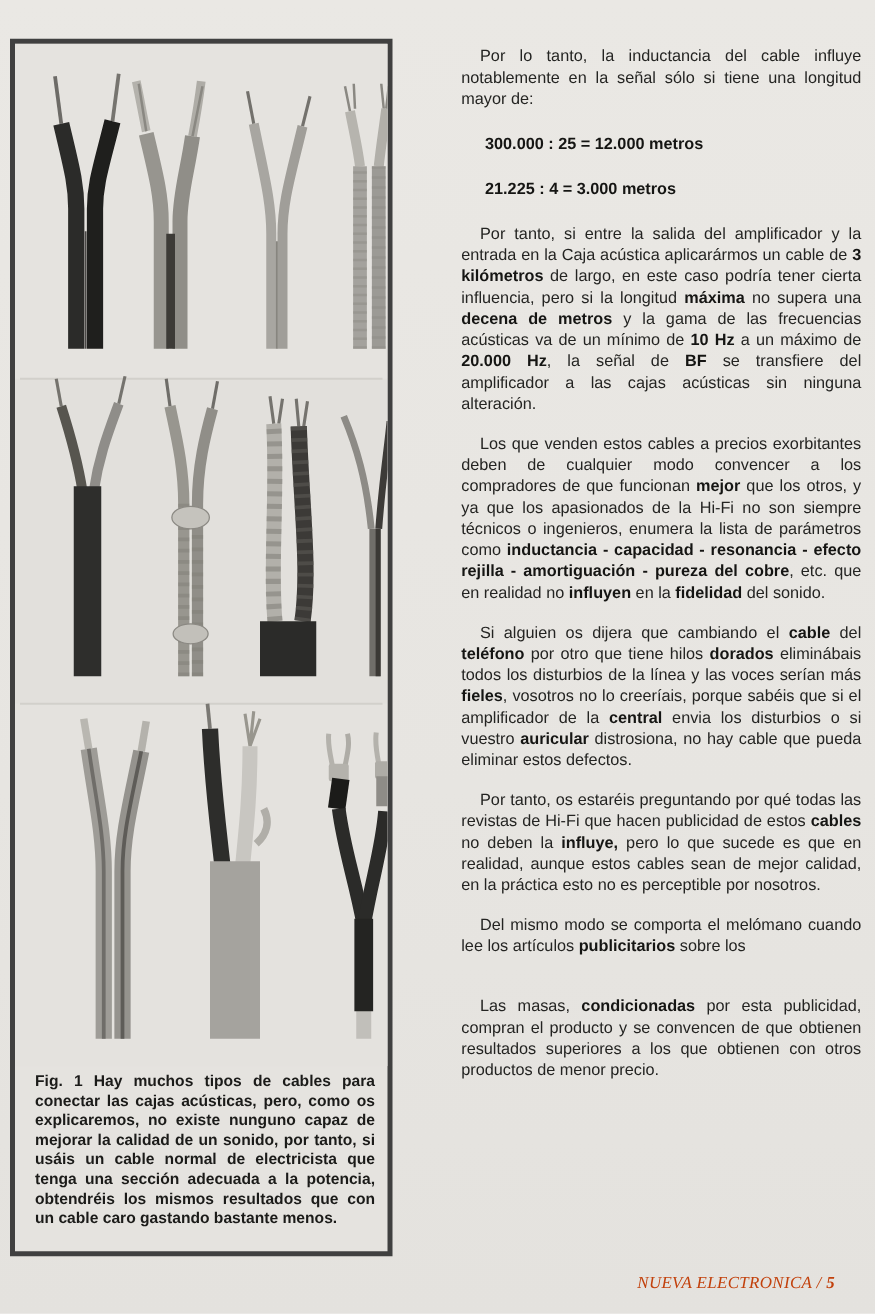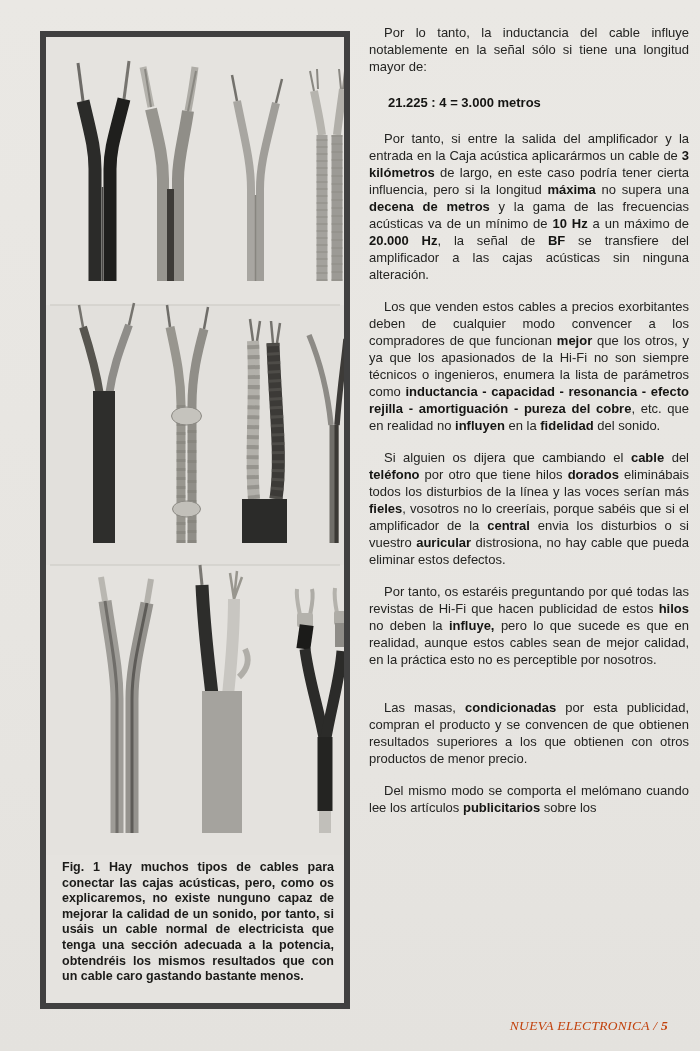--- a/index.html
+++ b/index.html
@@ -5,35 +5,35 @@
   html, body { margin: 0; padding: 0; }
   body {
     width: 700px; height: 1051px;
     background: linear-gradient(180deg, #eae8e4 0%, #e7e5e1 60%, #e4e2de 100%);
     font-family: "Liberation Sans", sans-serif;
     color: #242422;
     position: relative;
     overflow: hidden;
   }
   .figure-box {
-    position: absolute; left: 40px; top: 31px;
+    position: absolute; left: 8px; top: 31px;
     width: 298px; height: 966px;
-    border: 6px solid #404040;
+    border: 4px solid #404040;
     background: #e5e3df;
     box-sizing: content-box;
   }
   svg.photo { display: block; width: 298px; height: 818px; }
   .caption {
     padding: 5px 10px 0 16px;
     font-size: 12.5px; font-weight: bold;
     line-height: 15.6px; text-align: justify;
     color: #1b1b19;
   }
   .article {
-    position: absolute; left: 369px; top: 24px; width: 320px;
+    position: absolute; left: 369px; top: 36px; width: 320px;
   }
   .article p { margin: 0 0 15px 0; font-size: 13px; line-height: 17px; }
   .article p.body { text-align: justify; text-indent: 15px; }
   .article p.formula { margin: 19px 0 19px 19px; font-weight: bold; }
   .article p b { color: #151513; }
   .article p.sp-wide { margin-top: 31px; }
   .article p.sp-med { margin-top: 9px; }
   .footer {
     position: absolute; top: 1018px; right: 32px;
     font-family: "Liberation Serif", serif; font-style: italic;
@@ -149,24 +149,25 @@
       <path d="M279,706 C286,666 294,642 296,614" stroke="#2b2b29" stroke-width="11"></path>
       <rect x="273" y="770" width="12" height="26" fill="#c1bfba"></rect>
       <path d="M279,774 L279,700" stroke="#242422" stroke-width="15"></path>
     </g>
   </svg>
   <div class="caption">Fig. 1 Hay muchos tipos de cables para conectar las cajas acústicas, pero, como os explicaremos, no existe nunguno capaz de mejorar la calidad de un sonido, por tanto, si usáis un cable normal de electricista que tenga una sección adecuada a la potencia, obtendréis los mismos resultados que con un cable caro gastando bastante menos.</div>
 </div>
 
 <div class="article">
     <p class="body"><span>Por lo tanto, la inductancia del cable influye notablemente en la señal sólo si tiene una longitud mayor de:</span></p>
+    <p class="formula"><b>300.000 : 25 = 12.000 metros</b></p>
     <p class="formula"><b>21.225 : 4 = 3.000 metros</b></p>
     <p class="body"><span>Por tanto, si entre la salida del amplificador y la entrada en la Caja acústica aplicarármos un cable de </span><b>3 kilómetros</b><span> de largo, en este caso podría tener cierta influencia, pero si la longitud </span><b>máxima</b><span> no supera una </span><b>decena de metros</b><span> y la gama de las frecuencias acústicas va de un mínimo de </span><b>10 Hz</b><span> a un máximo de </span><b>20.000 Hz</b><span>, la señal de </span><b>BF</b><span> se transfiere del amplificador a las cajas acústicas sin ninguna alteración.</span></p>
     <p class="body"><span>Los que venden estos cables a precios exorbitantes deben de cualquier modo convencer a los compradores de que funcionan </span><b>mejor</b><span> que los otros, y ya que los apasionados de la Hi-Fi no son siempre técnicos o ingenieros, enumera la lista de parámetros como </span><b>inductancia - capacidad - resonancia - efecto rejilla - amortiguación - pureza del cobre</b><span>, etc. que en realidad no </span><b>influyen</b><span> en la </span><b>fidelidad</b><span> del sonido.</span></p>
     <p class="body"><span>Si alguien os dijera que cambiando el </span><b>cable</b><span> del </span><b>teléfono</b><span> por otro que tiene hilos </span><b>dorados</b><span> eliminábais todos los disturbios de la línea y las voces serían más </span><b>fieles</b><span>, vosotros no lo creeríais, porque sabéis que si el amplificador de la </span><b>central</b><span> envia los disturbios o si vuestro </span><b>auricular</b><span> distrosiona, no hay cable que pueda eliminar estos defectos.</span></p>
-    <p class="body"><span>Por tanto, os estaréis preguntando por qué todas las revistas de Hi-Fi que hacen publicidad de estos </span><b>hilos</b><span> no deben la </span><b>influye,</b><span> pero lo que sucede es que en realidad, aunque estos cables sean de mejor calidad, en la práctica esto no es perceptible por nosotros.</span></p>
+    <p class="body"><span>Por tanto, os estaréis preguntando por qué todas las revistas de Hi-Fi que hacen publicidad de estos </span><b>cables</b><span> no deben la </span><b>influye,</b><span> pero lo que sucede es que en realidad, aunque estos cables sean de mejor calidad, en la práctica esto no es perceptible por nosotros.</span></p>
+    <p class="body sp-med"><span>Del mismo modo se comporta el melómano cuando lee los artículos </span><b>publicitarios</b><span> sobre los</span></p>
     <p class="body sp-wide"><span>Las masas, </span><b>condicionadas</b><span> por esta publicidad, compran el producto y se convencen de que obtienen resultados superiores a los que obtienen con otros productos de menor precio.</span></p>
-    <p class="body sp-med"><span>Del mismo modo se comporta el melómano cuando lee los artículos </span><b>publicitarios</b><span> sobre los</span></p>
   </div>
 
 <div class="footer">
   <span>NUEVA ELECTRONICA / </span><b>5</b>
 </div>
 
 </body></html>

